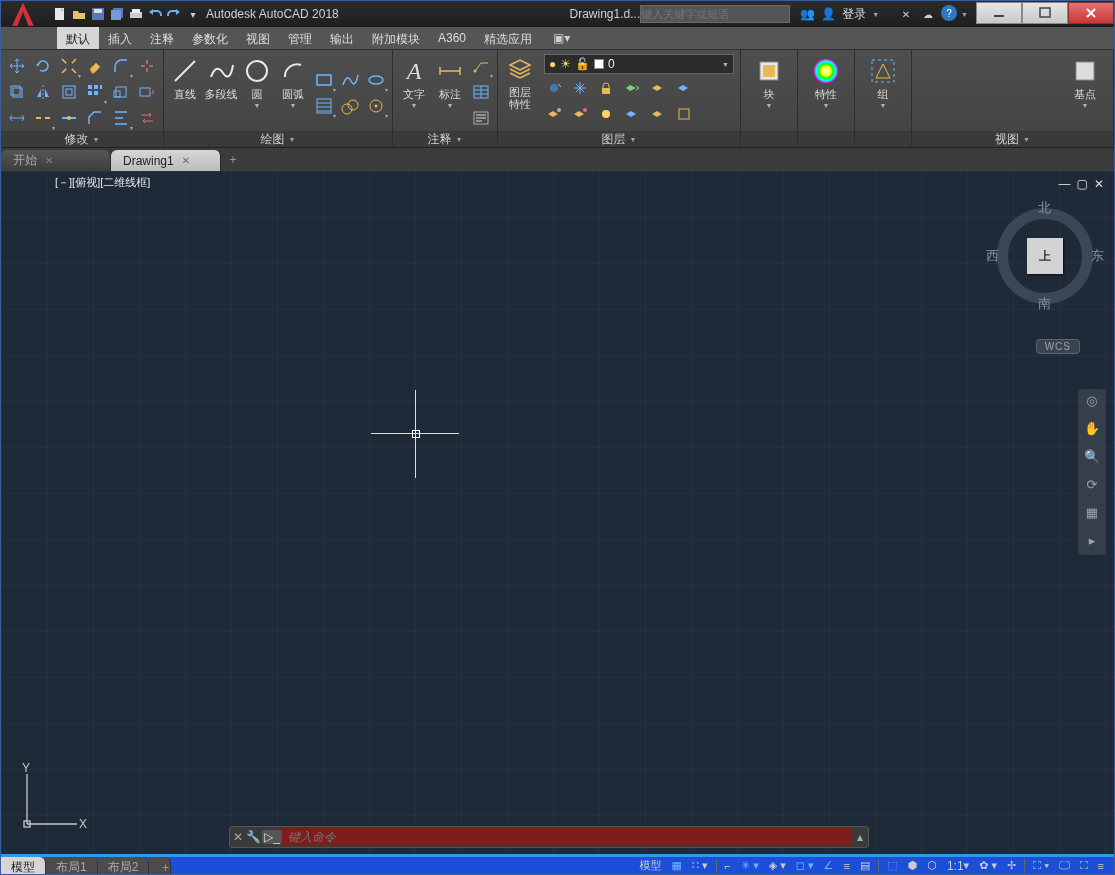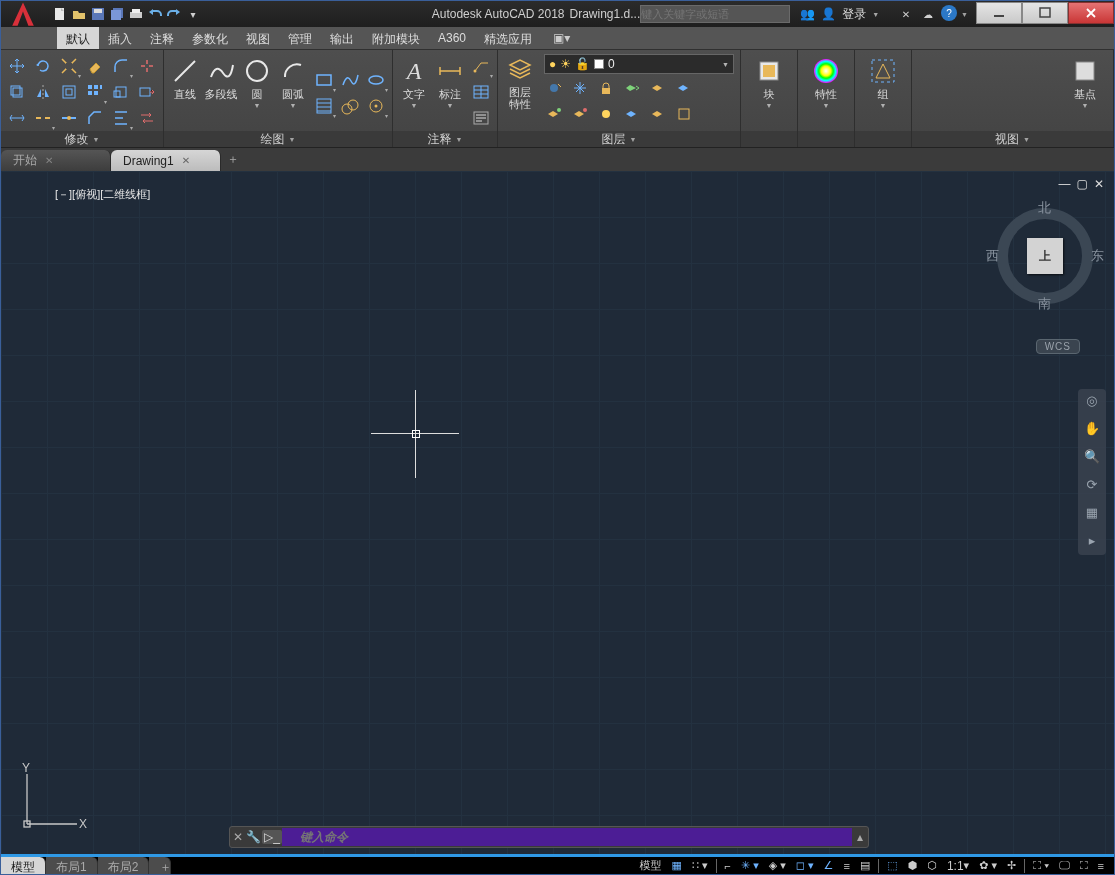--- a/index.html
+++ b/index.html
@@ -4,21 +4,21 @@
 <style>
 * { margin:0; padding:0; box-sizing:border-box; font-family:"Microsoft YaHei","Segoe UI",Tahoma,sans-serif; font-size:12px; user-select:none; }
 body { width:1115px; height:875px; background:#1a2b3a; overflow:hidden; position:relative; }
 
 
 .window      { width:1115px; height:875px; background:#4b4b4b; border:1px solid #3a5f9a; box-shadow:0 0 6px #0005; display:flex; flex-direction:column; }
 .titlebar    { height:26px; background:linear-gradient(#2b2b2b,#1e1e1e); display:flex; align-items:center; color:#d6d6d6; position:relative; }
 .app-icon    { width:36px; height:36px; margin:2px 6px 0 4px; }
 .qat         { display:flex; gap:1px; padding:2px 4px; }
 .qat-btn     { width:18px; height:18px; display:flex; align-items:center; justify-content:center; color:#cfcfcf; cursor:pointer; font-size:10px; }
-.title-text  { flex:1; text-align:center; color:#cfcfcf; pointer-events:none; display:flex; gap:5px; justify-content:flex-end; }
+.title-text  { flex:1; text-align:center; color:#cfcfcf; pointer-events:none; display:flex; gap:5px; justify-content:space-between; }
 .title-search{ width:150px; height:18px; background:#555; border:1px solid #6a6a6a; color:#aaa; padding:0 0; font-size:11px; }
 .sign-in     { display:flex; align-items:center; gap:6px; padding:0 10px; color:#ddd; }
 .win-ctrls   { display:flex; margin-left:auto; }
 .win-btn     { width:46px; height:22px; display:flex; align-items:center; justify-content:center; color:#fff; cursor:pointer; font-size:12px; }
 .win-btn.min,.win-btn.max{ background:linear-gradient(#e5e5e5,#c9c9c9); color:#444; border:1px solid #888; margin-top:-2px;}
 .win-btn.close{ background:linear-gradient(#e57373,#c93636); border:1px solid #863030; margin-top:-2px;}
 
 
 .ribbon-tabs { height:22px; background:#555; display:flex; align-items:stretch; padding-left:56px; color:#ddd; position:relative;}
 .ribbon-tab  { padding:4px 9px; cursor:pointer; font-size:12px;}
@@ -43,45 +43,45 @@
 
 
 .filetabs    { height:24px; background:#3b3b3b; border-top:1px solid #222; display:flex; align-items:stretch;}
 .ftab        { min-width:110px; padding:4px 12px; color:#aaa; display:flex; align-items:center; gap:8px; border-right:1px solid #2a2a2a; background:linear-gradient(#555,#3d3d3d); border-top-left-radius:6px; border-top-right-radius:6px; margin-top:2px; cursor:pointer;}
 .ftab.active { background:linear-gradient(#d6d6d6,#bcbcbc); color:#222;text-align:center;}
 .ftab .x     { font-size:10px; opacity:.6;}
 .addtab      { width:24px; display:flex; align-items:center; justify-content:center; color:#aaa; cursor:pointer;}
 
 
 .workarea    { flex:1; position:relative; background:#1f2a38; overflow:hidden;}
-.vp-label    { position:absolute; top:16px; left:6px; color:#e8e8e8; font-size:11px;padding-left:48px;}
+.vp-label    { position:absolute; top:4px; left:6px; color:#e8e8e8; font-size:11px;padding-left:48px;}
 .vp-ctrls    { position:absolute; top:6px; right:10px; display:flex; gap:6px; color:#ddd;}
 .grid        { position:absolute; inset:0;
                background-image:linear-gradient(#2a3a4a 1px,transparent 1px),linear-gradient(90deg,#2a3a4a 1px,transparent 1px);
                background-size:46px 46px; opacity:.45;}
 .cursor-h    { position:absolute; width:88px; height:1px; background:#ddd; top:262px; left:370px;}
 .cursor-v    { position:absolute; width:1px; height:88px; background:#ddd; top:219px; left:414px;}
 .cursor-box  { position:absolute; width:8px; height:8px; border:1px solid #fff; top:258.5px; left:410.5px;}
 .ucs         { position:absolute; left:18px; bottom:22px; color:#ccc; }
 .ucs svg     { overflow:visible;}
 .viewcube    { position:absolute; right:14px; top:30px; width:110px; height:110px; display:flex; align-items:center; justify-content:center;}
 .viewcube .ring{ position:absolute; width:96px; height:96px; border:11px solid #3b4754; border-radius:50%;}
 .viewcube .face{ width:36px; height:36px; background:#d3d3d3; color:#333; display:flex; align-items:center; justify-content:center; font-weight:bold; box-shadow:1px 1px 2px #000a;}
 .vc-lbl      { position:absolute; color:#8a94a0; font-size:13px;}
 .wcs-badge   { position:absolute; right:34px; top:168px; padding:1px 8px; background:#3a444f; color:#9aa2ab; border:1px solid #5a6670; border-radius:4px; font-size:10px; letter-spacing:1px;}
 .navbar-rt   { position:absolute; right:8px; top:218px; width:28px; background:#3b4450cc; border-radius:4px; padding:4px 0; display:flex; flex-direction:column; align-items:center; gap:10px;}
 .navbar-rt div{ width:18px; height:18px; color:#9aa4af; font-size:13px; text-align:center;}
 
 
 .cmdline     { position:absolute; left:228px; bottom:6px; width:640px; height:22px; background:#3a3a3a; border:1px solid #555; display:flex; align-items:center; border-radius:3px;}
 .cmdline .hndl{ width:16px; text-align:center; color:#aaa;}
-.cmdline input{ flex:1; height:18px; background:#4c1d95; border:none; color:#999; padding:0 18px; font-style:italic;font-weight:bold;}
-
-
-.layouttabs  { height:20px; background:#000000; border-top:3px solid #2f99e6; display:flex;}
+.cmdline input{ flex:1; height:18px; background:#7f1d1d; border:none; color:#999; padding:0 6px; font-style:italic;}
+
+
+.layouttabs  { height:20px; background:#1d4ed8; border-top:3px solid #2f99e6; display:flex;}
 .ltab        { padding:2px 10px; color:#aaa; background:#4c4c4c; border-right:1px solid #333; border-top-right-radius:6px; cursor:pointer;}
 .ltab.active { background:#d6d6d6; color:#222;}
 .ltab.add    { width:22px; text-align:center;}
 .statusbar   { flex:1; display:flex; justify-content:flex-end; align-items:center; gap:2px; padding:0 6px; color:#ccc;}
 .sb-btn      { padding:0 4px; height:18px; display:flex; align-items:center; justify-content:center; cursor:pointer; font-size:11px;}
 .sb-btn.active{ color:#6fb4ff;}
 .sb-sep      { width:1px; height:14px; background:#666; margin:0 2px;} .c-yel{color:#ffd45e;}
 svg{display:block;}
 </style>
 </head>

